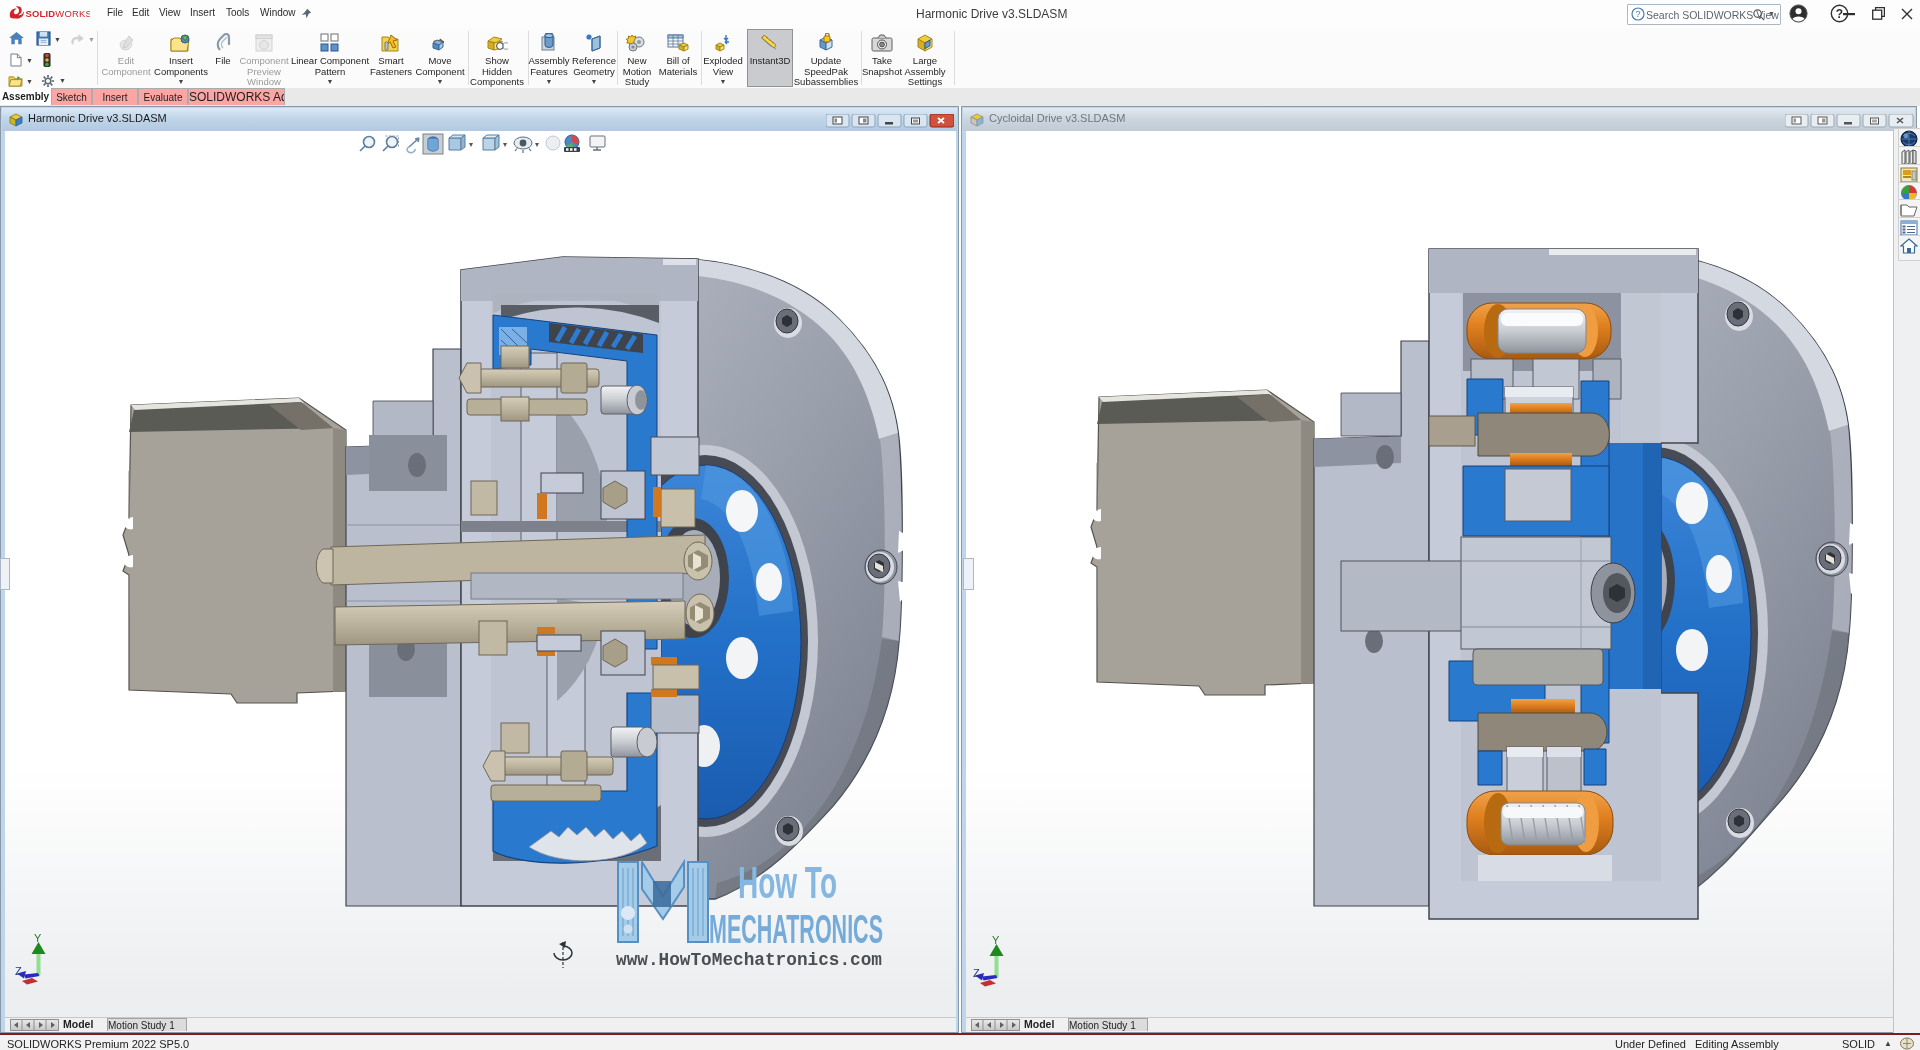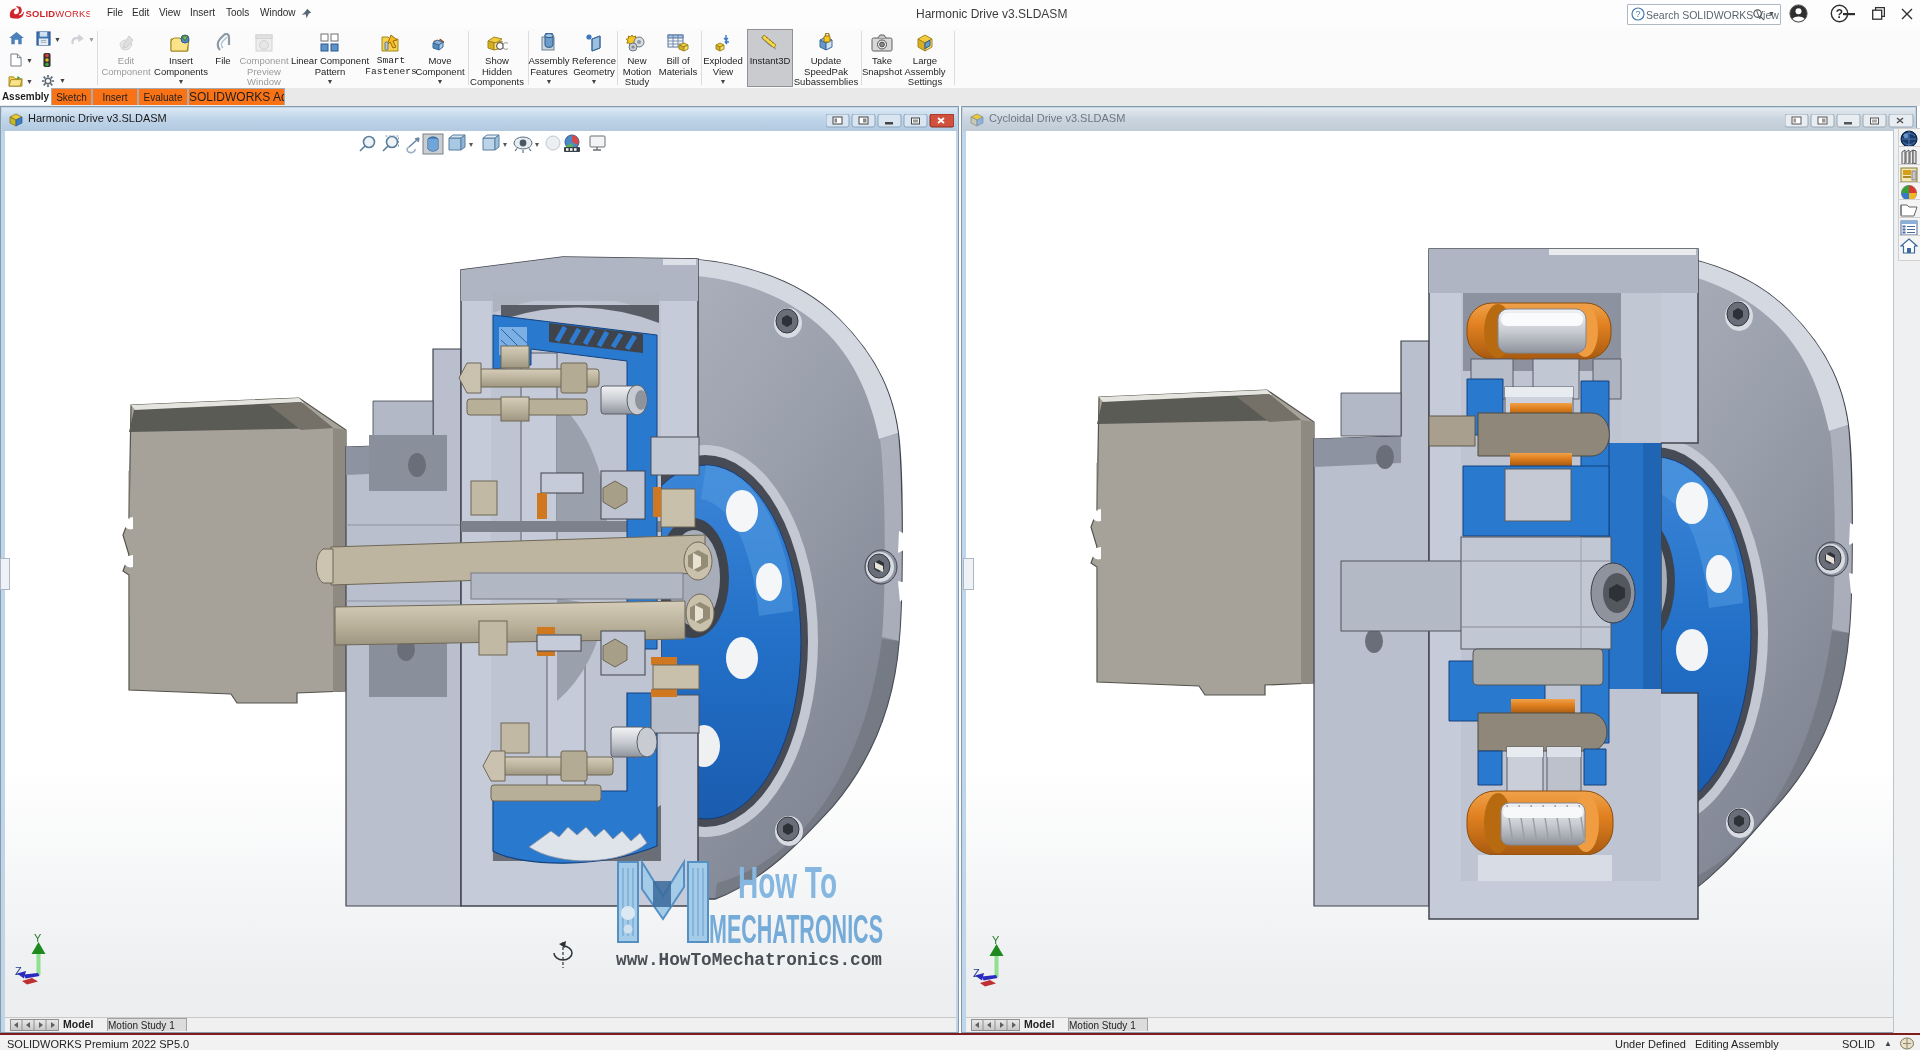--- a/index.html
+++ b/index.html
@@ -13,21 +13,21 @@
   
   #ribbon{left:0;top:28px;width:1920px;height:60px;background:#fbfbfb;}
   .rsep{position:absolute;top:3px;width:1px;height:54px;background:#dcdcdc;}
   .rbtn{position:absolute;top:2px;text-align:center;font-size:9.5px;line-height:10.5px;color:#1e1e1e;}
   .rbtn .ic{display:block;margin:3px auto 3px auto;}
   .rbtn .lab{white-space:nowrap;}
   .gray{color:#9a9a9a;}
   .darr{font-size:7px;color:#444;}
   
   #tabrow{left:0;top:88px;width:1920px;height:18px;background:#e9e9e9;}
-  .ctab{position:absolute;top:0;height:17px;line-height:17px;font-size:10px;color:#1e1e1e;text-align:center;background:#f97316;border:1px solid #ababab;border-bottom:none;box-sizing:border-box;white-space:nowrap;overflow:hidden;}
+  .ctab{position:absolute;top:0;height:17px;line-height:17px;font-size:10px;color:#1e1e1e;text-align:center;background:#fca5a5;border:1px solid #ababab;border-bottom:none;box-sizing:border-box;white-space:nowrap;overflow:hidden;}
   .ctab.active{background:#fff;border:none;font-weight:700;}
   
   .docwin{position:absolute;top:106px;height:927px;border:1px solid #8899aa;background:#bfd5ea;box-sizing:border-box;}
   .dw-title{position:absolute;left:1px;top:1px;right:1px;height:23px;
      background:linear-gradient(#dce9f5,#c0d5e9 45%,#b2c9e0);font-size:11px;color:#1a1a1a;}
   .dw-title.inactive{background:linear-gradient(#e3e9ef,#ccd6e0 45%,#c0cbd6);color:#6e7780;}
   .dw-view{position:absolute;background:linear-gradient(#ffffff 72%,#eceef0 97%);}
   .mtabs{position:absolute;height:14px;background:#f0f0f0;border-top:1px solid #c8c8c8;font-size:11px;color:#222;}
   .mtab{position:absolute;top:0;height:13px;line-height:13px;}
   
@@ -168,21 +168,21 @@
 <div class="rbtn" style="left:284px;width:92px;">
       <svg class="ic" width="20" height="20" viewBox="0 0 20 20">
         <rect x="1" y="1" width="7" height="7" fill="#fff" stroke="#707070"></rect>
         <rect x="11" y="1" width="7" height="7" fill="#fff" stroke="#707070"></rect>
         <rect x="1" y="11" width="7" height="7" fill="#5d93c8" stroke="#2a5a90"></rect>
         <rect x="11" y="11" width="7" height="7" fill="#5d93c8" stroke="#2a5a90"></rect>
       </svg>
       <div class="lab">Linear Component<br>Pattern</div>
       <div class="darr">▼</div>
     </div>
-<div class="rbtn" style="left:362px;width:58px;font-family:Liberation Mono, monospace;">
+<div class="rbtn" style="left:362px;width:58px;">
       <svg class="ic" width="20" height="20" viewBox="0 0 20 20">
         <path d="M1 4 h6 l2 2 h8 v12 H1 Z" fill="#f6d24a" stroke="#a08820"></path>
         <path d="M10 2 l6 5 -4 1 3 6 -3 1 -3 -6 -3 3 Z" fill="#f8b820" stroke="#9a6a10"></path>
         <rect x="4" y="9" width="3" height="8" rx="1" fill="#b8c4ce" stroke="#6a7a88"></rect>
       </svg>
       <div class="lab">Smart<br>Fasteners</div>
     </div>
 <div class="rbtn" style="left:407px;width:66px;">
       <svg class="ic" width="20" height="20" viewBox="0 0 20 20">
         <path d="M4 8 h6 v-2 l4 3 -4 3 v-2 H4 Z" fill="#e86820" stroke="#a04010"></path>

